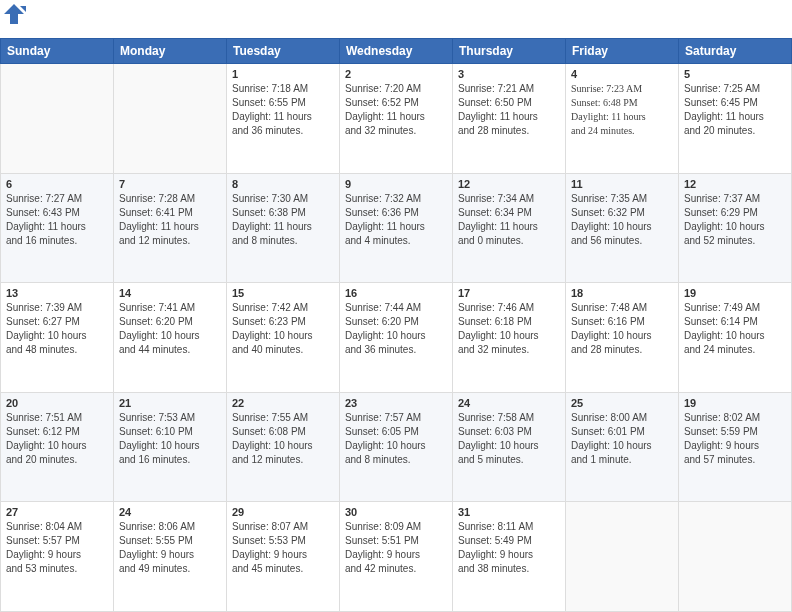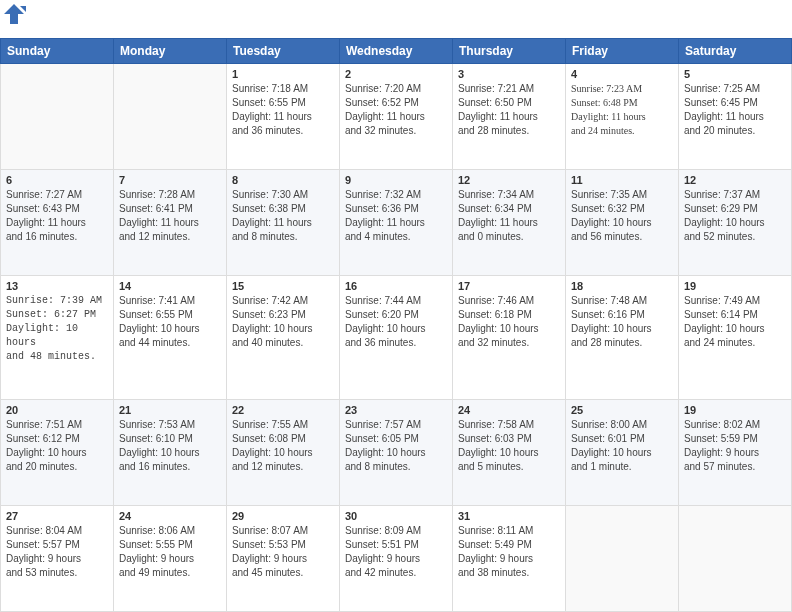--- a/index.html
+++ b/index.html
@@ -220,29 +220,29 @@
               <span class="day-num">12</span>
               <div class="day-info" style="white-space: pre-line;">Sunrise: 7:37 AM
 Sunset: 6:29 PM
 Daylight: 10 hours
 and 52 minutes.</div>
             </td>
           </tr>
           <tr>
             <td>
               <span class="day-num">13</span>
-              <div class="day-info" style="white-space: pre-line; font-family: Liberation Mono, monospace;">Sunrise: 7:39 AM
+              <div class="day-info" style="white-space: pre-line;">Sunrise: 7:39 AM
 Sunset: 6:27 PM
 Daylight: 10 hours
 and 48 minutes.</div>
             </td>
             <td>
               <span class="day-num">14</span>
               <div class="day-info" style="white-space: pre-line;">Sunrise: 7:41 AM
-Sunset: 6:55 PM
+Sunset: 6:20 PM
 Daylight: 10 hours
 and 44 minutes.</div>
             </td>
             <td>
               <span class="day-num">15</span>
               <div class="day-info" style="white-space: pre-line;">Sunrise: 7:42 AM
 Sunset: 6:23 PM
 Daylight: 10 hours
 and 40 minutes.</div>
             </td>

